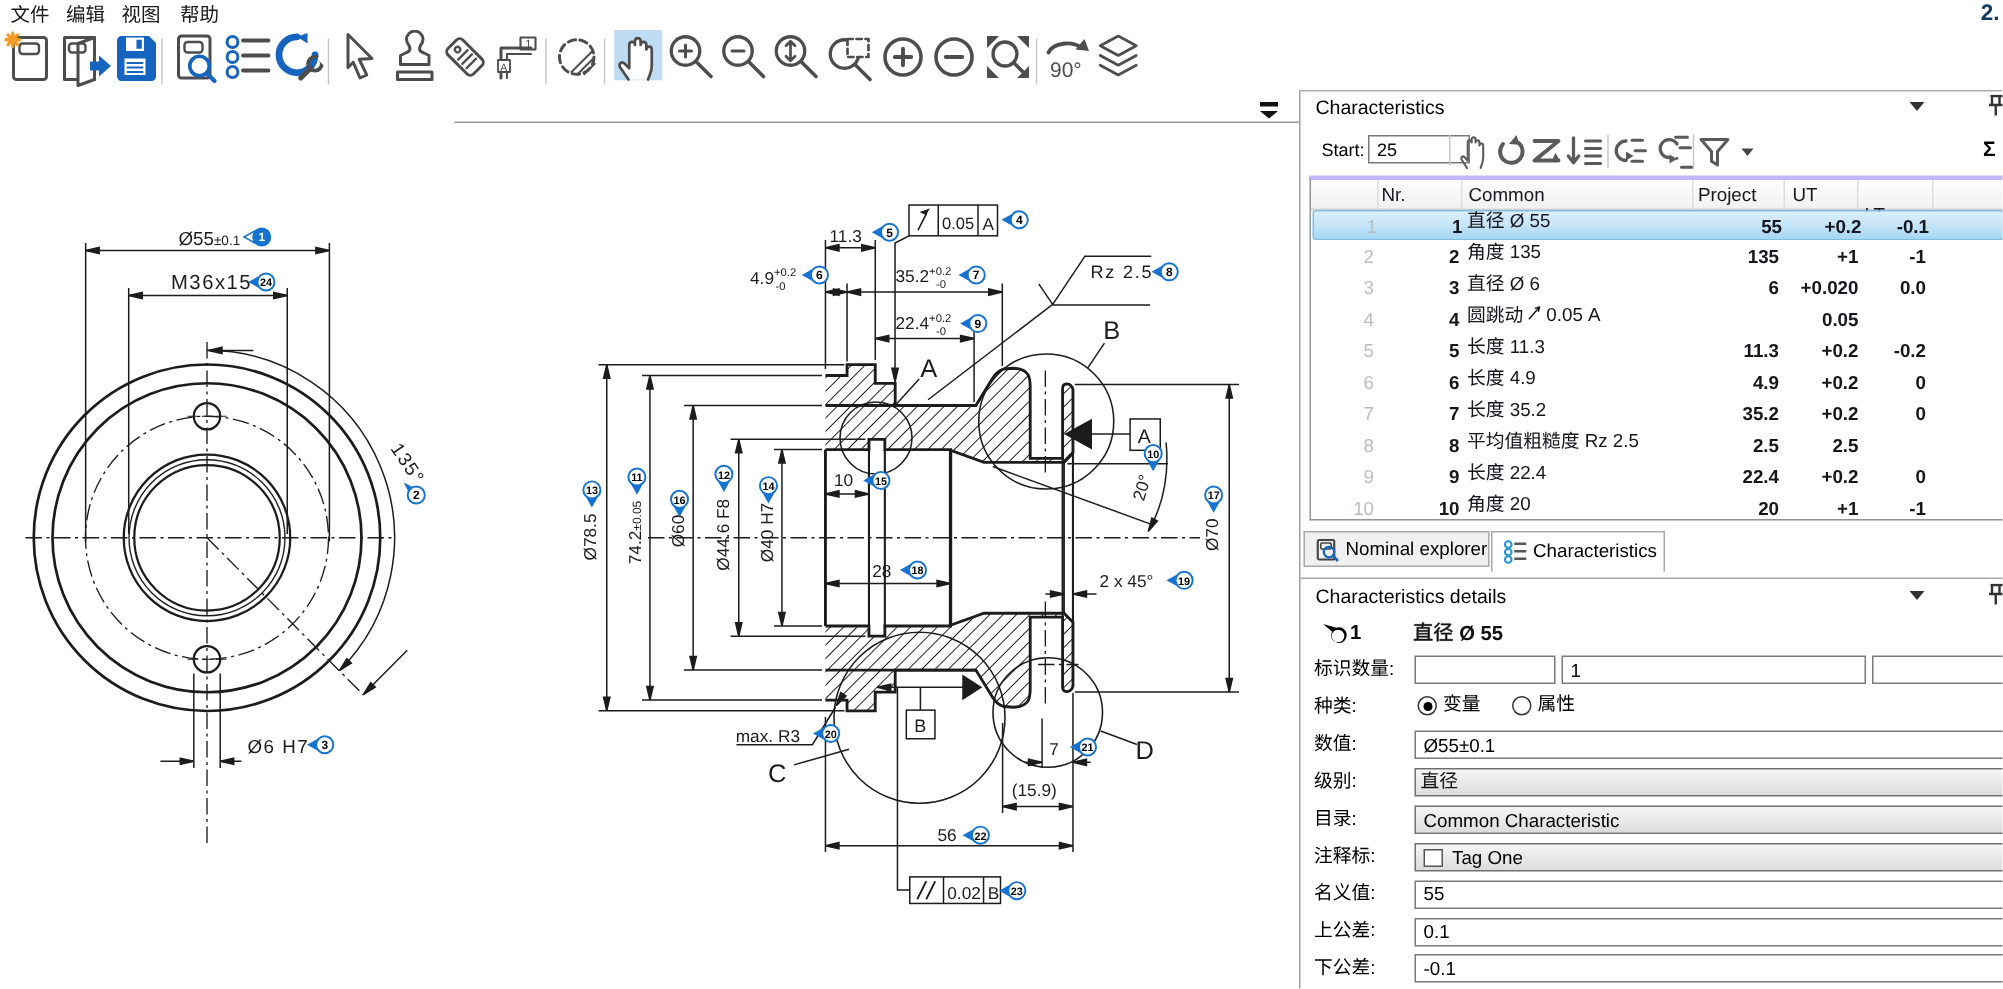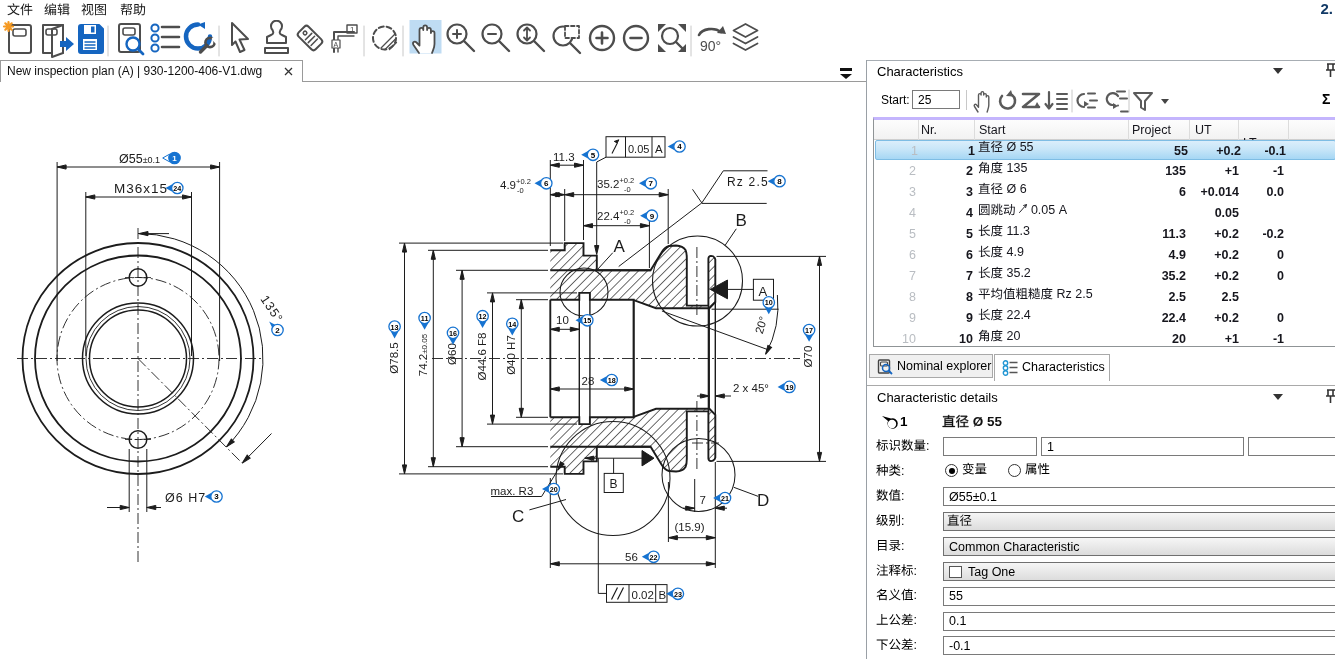--- a/index.html
+++ b/index.html
@@ -173,23 +173,20 @@
 
       <g transform="translate(731,2)">
         <path d="M14.5 2 l12 6.5 -12 6.5 -12 -6.5 z" stroke-width="1.8"></path>
         <path d="M2.5 15 l12 6.5 12 -6.5" stroke-width="1.8"></path>
         <path d="M2.5 21.5 l12 6.5 12 -6.5" stroke-width="1.8"></path>
       </g>
     </svg>
   </div>
 
   <div id="tabbar">
-    <div id="dtab">New inspection plan (A) | 930-1200-406-V1.dwg <svg style="position:absolute;left:283px;top:6px" width="9" height="9" viewBox="0 0 9 9">
-          <path d="M1 1 L8 8 M8 1 L1 8" stroke="#333" stroke-width="1.3"></path>
-        </svg></div>
     <div id="tabline"></div>
     <svg id="tabmenu" width="16" height="14" viewBox="0 0 16 14">
       <rect x="2" y="2" width="12" height="3" fill="#111"></rect>
       <path d="M2 8 L14 8 L8 13 Z" fill="#111"></path>
     </svg>
   </div>
 
   <svg id="draw" class="abs" style="left:0;top:82px" width="861" height="577" viewBox="0 82 861 577" font-family="Liberation Sans, sans-serif">
     <defs>
       <pattern id="hp" patternUnits="userSpaceOnUse" width="6.3" height="6.3" patternTransform="rotate(45)">
@@ -552,21 +549,21 @@
   <div id="rpanel">
 
     <div class="abs" style="left:10px;top:4px;font-size:13px;color:#000">Characteristics</div>
     <div class="ptri" style="left:406px;top:8px"></div>
     <svg class="abs" style="left:458px;top:3px" width="11" height="16" viewBox="0 0 11 16" stroke="#333" fill="none" stroke-width="1.6">
         <path d="M2 1 h9 M3 1 v6 M8 1 v6 M1 7 h10 M5.5 7 v7"></path>
       </svg>
     <div class="abs" style="left:0;top:0;width:469px;height:1px;background:#a7adb3"></div>
 
     <div class="abs" style="left:14px;top:33px;font-size:12px;color:#000">Start:</div>
-    <div class="abs" style="left:45px;top:30px;width:48px;height:19px;border:1px solid #7a7a7a;font-size:12px;padding:2px 0 0 5px">25</div>
+    <div class="abs" style="left:45px;top:30px;width:68px;height:19px;border:1px solid #7a7a7a;font-size:12px;padding:2px 0 0 5px">25</div>
     <div class="abs" style="left:99px;top:30px;width:1px;height:20px;background:#c8c8c8"></div>
     <svg class="abs" style="left:104px;top:28px" width="200" height="26" viewBox="0 0 200 26" fill="none" stroke="#5a5a5a" stroke-width="1.8" stroke-linejoin="round" stroke-linecap="round">
 
       <path d="M7 24 l-3.5 -5.5 c-1 -1.6 0.8 -3 2 -1.6 l2 2.3 V7 c0 -1.9 2.6 -1.9 2.6 0 v-2 c0 -1.9 2.6 -1.9 2.6 0 v2 c0 -1.9 2.6 -1.9 2.6 0 v2 c0 -1.8 2.5 -1.8 2.5 0 V17 c0 3 -1 4.5 -1.7 7" stroke-width="1.4"></path>
 
       <path d="M31 8 a7.5 7.5 0 1 0 10 -1" stroke-width="2.6"></path>
       <path d="M40 2 l2 6.5 -7 -0.5 z" fill="#5a5a5a" stroke="none"></path>
 
       <path d="M52 6 h16 l-16 13 h16" stroke-width="2.6"></path>
       <path d="M66 14 l3 5 -6 1 z" fill="#5a5a5a" stroke="none"></path>
@@ -589,21 +586,21 @@
       <line x1="158" y1="2" x2="158" y2="24" stroke="#c8c8c8" stroke-width="1"></line>
 
       <path d="M163 5 h18 l-7 8 v9 l-4 -2.5 v-6.5 z" stroke-width="2"></path>
       <path d="M190 11 l4 5 4 -5 z" fill="#444" stroke="none"></path>
     </svg>
     <div class="abs" style="left:455px;top:31px;font-size:14px;font-weight:bold;color:#000">Σ</div>
 
     <div id="tbl" class="abs" style="left:6px;top:57px;width:511px;height:230px;border:1px solid #8f9496;border-right:none;border-top:3px solid #c4b5fd;overflow:hidden;font-size:12.5px;color:#16161d">
       <div class="abs" style="left:0;top:0;width:463px;height:20px;background:linear-gradient(#fdfdfd,#f2f2f2);border-bottom:1px solid #cfcfcf">
         <span class="abs" style="left:47px;top:3px">Nr.</span>
-        <span class="abs" style="left:105px;top:3px">Start</span>
+        <span class="abs" style="left:105px;top:3px">Common</span>
         <span class="abs" style="left:258px;top:3px">Project</span>
         <span class="abs" style="left:321px;top:3px">UT</span>
         <span class="abs" style="left:369px;top:16px">LT</span>
         <span class="abs" style="left:44px;top:0;width:1px;height:20px;background:#dcdcdc"></span>
         <span class="abs" style="left:100px;top:0;width:1px;height:20px;background:#dcdcdc"></span>
         <span class="abs" style="left:254px;top:0;width:1px;height:20px;background:#dcdcdc"></span>
         <span class="abs" style="left:315px;top:0;width:1px;height:20px;background:#dcdcdc"></span>
         <span class="abs" style="left:364px;top:0;width:1px;height:20px;background:#dcdcdc"></span>
         <span class="abs" style="left:414px;top:0;width:1px;height:20px;background:#dcdcdc"></span>
       </div>
@@ -622,21 +619,21 @@
  <span class="abs" style="left:112px;top:3px;"></span>
  <span class="abs" style="left:222px;top:3px;width:90px;text-align:right;font-weight:bold;">135</span>
  <span class="abs" style="left:280px;top:3px;width:85px;text-align:right;font-weight:bold;">+1</span>
  <span class="abs" style="left:330px;top:3px;width:80px;text-align:right;font-weight:bold;">-1</span>
 </div>
 <div class="abs" style="left:0;top:62px;width:463px;height:21px;">
  <span class="abs" style="left:8px;top:3px;width:34px;text-align:right;color:#b9bdc2">3</span>
  <span class="abs" style="left:60px;top:3px;width:39px;text-align:right;font-weight:bold;">3</span>
  <span class="abs" style="left:112px;top:3px;"></span>
  <span class="abs" style="left:222px;top:3px;width:90px;text-align:right;font-weight:bold;">6</span>
- <span class="abs" style="left:280px;top:3px;width:85px;text-align:right;font-weight:bold;">+0.014</span>
+ <span class="abs" style="left:280px;top:3px;width:85px;text-align:right;font-weight:bold;">+0.020</span>
  <span class="abs" style="left:330px;top:3px;width:80px;text-align:right;font-weight:bold;">0.0</span>
 </div>
 <div class="abs" style="left:0;top:83px;width:463px;height:21px;">
  <span class="abs" style="left:8px;top:3px;width:34px;text-align:right;color:#b9bdc2">4</span>
  <span class="abs" style="left:60px;top:3px;width:39px;text-align:right;font-weight:bold;">4</span>
  <span class="abs" style="left:112px;top:3px;"></span>
  <span class="abs" style="left:222px;top:3px;width:90px;text-align:right;font-weight:bold;"></span>
  <span class="abs" style="left:280px;top:3px;width:85px;text-align:right;font-weight:bold;">0.05</span>
  <span class="abs" style="left:330px;top:3px;width:80px;text-align:right;font-weight:bold;"></span>
 </div>
@@ -708,21 +705,21 @@
             <circle cx="3.5" cy="3" r="2.2"></circle>
             <circle cx="3.5" cy="8" r="2.2"></circle>
             <circle cx="3.5" cy="13" r="2.2"></circle>
           </g>
           <path d="M7.5 2.5 h8 M7.5 7.5 h8 M7.5 12.5 h8" stroke="#555" stroke-width="1.7"></path>
         </svg>
       <span class="abs" style="left:27px;top:5px;color:#000">Characteristics</span>
     </div>
 
     <div class="abs" style="left:0;top:325px;width:469px;height:1px;background:#a9a9a9"></div>
-    <div class="abs" style="left:10px;top:330px;font-size:13px;color:#000">Characteristic details</div>
+    <div class="abs" style="left:10px;top:330px;font-size:13px;color:#000">Characteristics details</div>
     <div class="ptri" style="left:406px;top:334px"></div>
     <svg class="abs" style="left:458px;top:329px" width="11" height="16" viewBox="0 0 11 16" stroke="#333" fill="none" stroke-width="1.6">
         <path d="M2 1 h9 M3 1 v6 M8 1 v6 M1 7 h10 M5.5 7 v7"></path>
       </svg>
     <div id="details">
 <svg class="abs" style="left:12px;top:353px" width="22" height="18" viewBox="0 0 22 18">
           <path d="M3 3 L9 8 A5.2 5.2 0 1 0 12 5.5 Z" fill="#000"></path>
           <circle cx="13" cy="11" r="4.2" fill="#fff"></circle>
         </svg>
 <div class="abs" style="left:33px;top:354px;font-size:13.5px;font-weight:bold">1</div>

